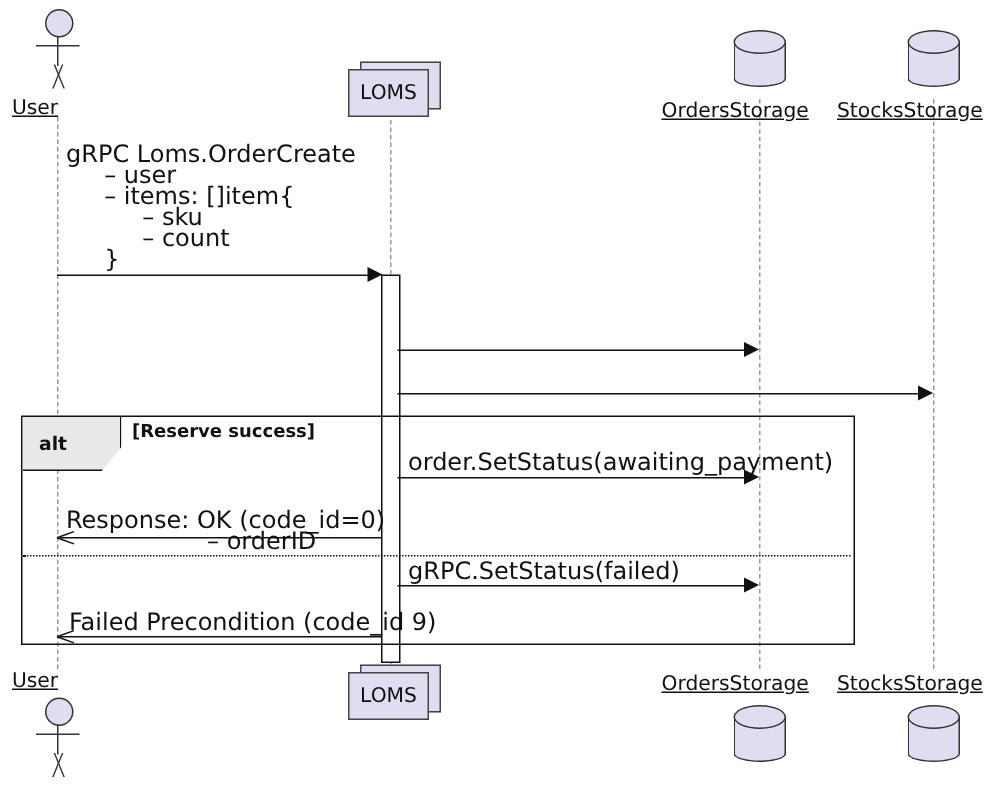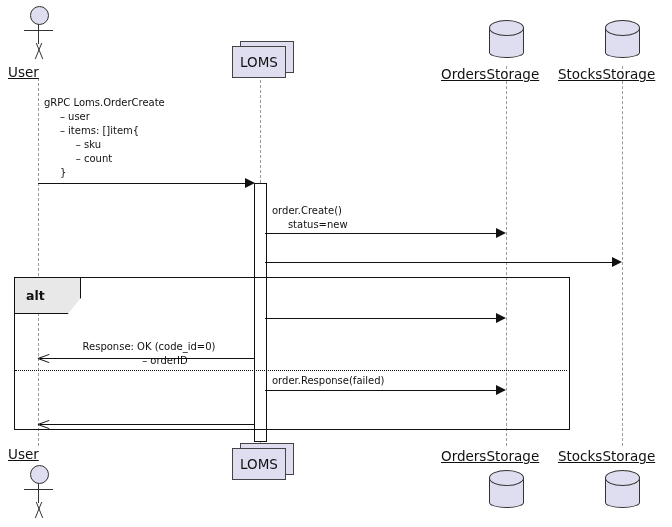--- a/index.html
+++ b/index.html
@@ -44,21 +44,21 @@
   
   .msgline{position:absolute;height:0;border-top:1.4px solid #111;}
   .ah-right{position:absolute;width:0;height:0;border-top:5px solid transparent;
       border-bottom:5px solid transparent;border-left:10px solid #111;}
   .ah-open-left{position:absolute;width:11px;height:11px;}
   .ah-open-left::before,.ah-open-left::after{content:"";position:absolute;left:0;top:5px;
       width:12px;height:0;border-top:1.4px solid #111;transform-origin:left center;}
   .ah-open-left::before{transform:rotate(-20deg);}
   .ah-open-left::after{transform:rotate(20deg);}
 
-  .mlabel{position:absolute;font-size:10px;color:#111;white-space:pre;line-height:14px;}
+  .mlabel{position:absolute;font-size:16px;color:#111;white-space:pre;line-height:14px;}
   .mlabel.c{text-align:center;}
 
   
   .frame{position:absolute;border:1.6px solid #111;background:transparent;}
   .frame-tab{position:absolute;background:#e8e8e8;border-right:1.5px solid #111;
       border-bottom:1.5px solid #111;font-size:12.5px;font-weight:bold;color:#111;
       display:flex;align-items:center;padding-left:11px;box-sizing:border-box;
       clip-path:polygon(0 0,100% 0,100% 55%,80% 100%,0 100%);}
   .frame-cond{position:absolute;font-size:12px;font-weight:bold;color:#111;white-space:nowrap;}
   .frame-div{position:absolute;height:0;border-top:1.5px dotted #111;}
@@ -103,44 +103,45 @@
 
   <div class="mlabel" style="left:44px;top:96px;width:210px;">gRPC Loms.OrderCreate
      – user
      – items: []item{
           – sku
           – count
      }</div>
   <div class="msgline" style="left:38px;top:183px;width:215px;"></div>
   <div class="ah-right" style="left:245px;top:178px;"></div>
 
-  <div class="mlabel" style="left:272px;top:204px;width:240px;">order.Create()
-     status=new</div>
   <div class="msgline" style="left:265px;top:233px;width:232px;"></div>
   <div class="ah-right" style="left:496px;top:228px;"></div>
 
   <div class="msgline" style="left:265px;top:262px;width:348px;"></div>
   <div class="ah-right" style="left:612px;top:257px;"></div>
 
   <div class="frame" style="left:14px;top:277px;width:554px;height:151px;"></div>
   <div class="frame-tab" style="left:15px;top:278px;width:66px;height:36px;">alt</div>
+  <div class="frame-cond" style="left:88px;top:280px;">[Reserve success]</div>
   <div class="frame-div" style="left:15px;top:370px;width:552px;"></div>
 
+  <div class="mlabel" style="left:272px;top:301px;width:260px;">order.SetStatus(awaiting_payment)</div>
   <div class="msgline" style="left:265px;top:318px;width:232px;"></div>
   <div class="ah-right" style="left:496px;top:313px;"></div>
 
   <div class="mlabel c" style="left:44px;top:328px;width:210px;margin-top:12px;">Response: OK (code_id=0)
           – orderID</div>
   <div class="msgline" style="left:40px;top:358px;width:214px;"></div>
   <div class="ah-open-left" style="left:38px;top:353px;"></div>
 
-  <div class="mlabel" style="left:272px;top:374px;width:260px;">order.Response(failed)</div>
+  <div class="mlabel" style="left:272px;top:374px;width:260px;">gRPC.SetStatus(failed)</div>
   <div class="msgline" style="left:265px;top:390px;width:232px;"></div>
   <div class="ah-right" style="left:496px;top:385px;"></div>
 
+  <div class="mlabel c" style="left:46px;top:408px;width:210px;">Failed Precondition (code_id 9)</div>
   <div class="msgline" style="left:40px;top:424px;width:214px;"></div>
   <div class="ah-open-left" style="left:38px;top:419px;"></div>
 
   <div class="pname" style="left:8px;top:446px;width:60px;">User</div>
   <div class="actor" style="left:30px;top:465px;">
     <div class="head"></div>
     <div class="body"></div>
     <div class="arms"></div>
     <div class="legL"></div>
     <div class="legR"></div>

